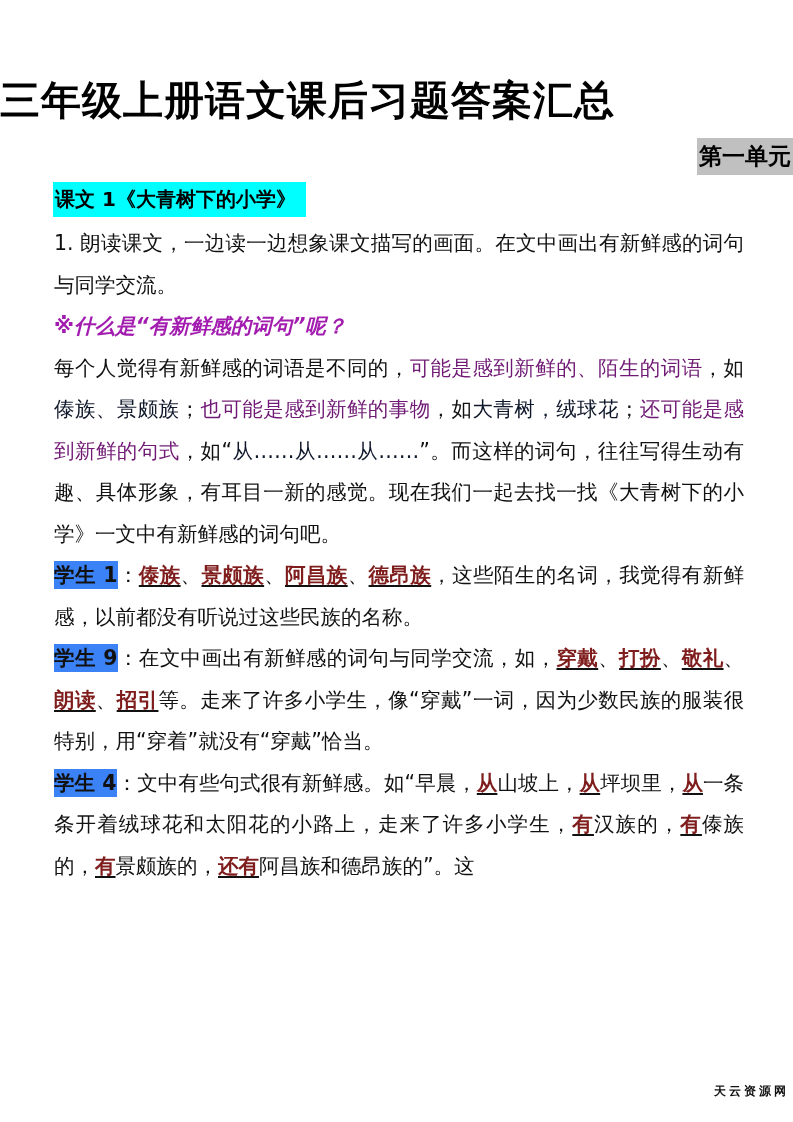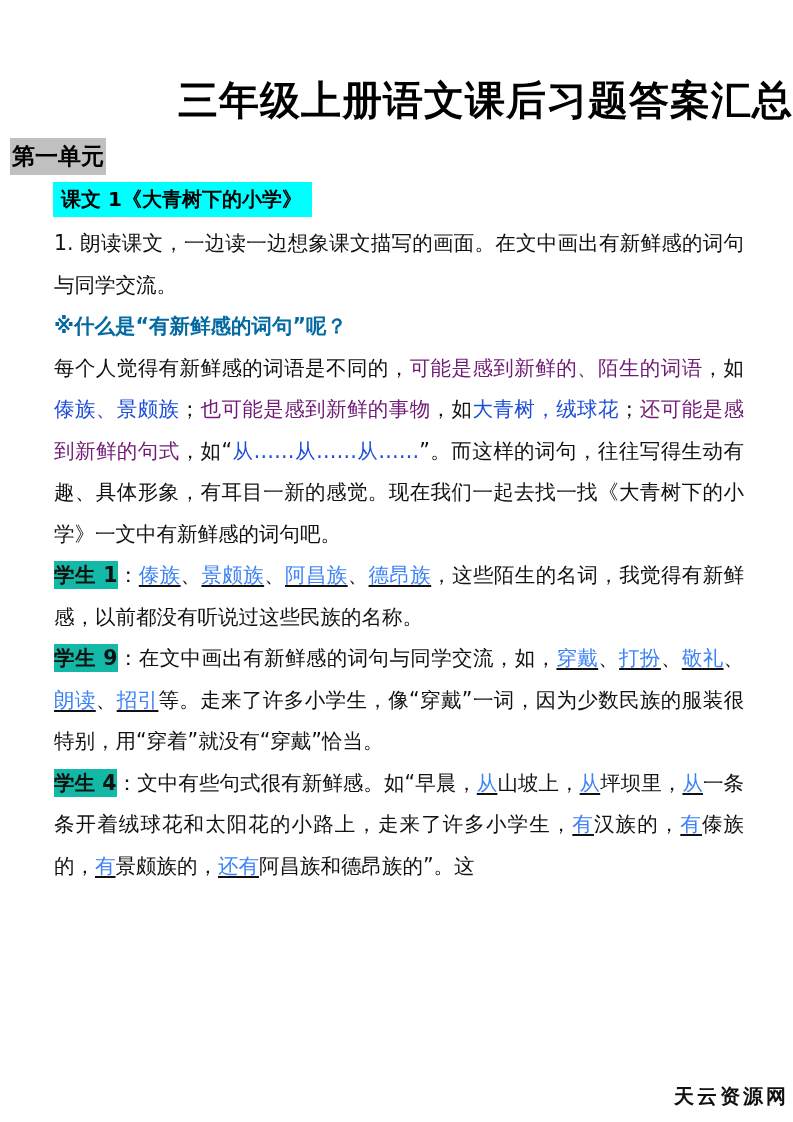--- a/index.html
+++ b/index.html
@@ -18,89 +18,90 @@
   .page {
     position: absolute;
     left: 0; top: 0;
     width: 793px;
     height: 1122px;
   }
   .doc-title {
     position: absolute;
     left: 0; right: 0;
     top: 74px;
-    text-align: right;
+    text-align: left;
     font-size: 40px;
     font-weight: bold;
     letter-spacing: 1px;
     color: #000;
     line-height: 52px;
   }
   .unit-wrap {
     position: absolute;
     left: 0; right: 0;
     top: 138px;
-    text-align: left;
+    text-align: right;
   }
   .unit-title {
     display: inline-block;
     background: #c0c0c0;
     font-size: 23px;
     font-weight: bold;
     line-height: 37px;
     padding: 0 2px;
     color: #000;
     margin-left: 10px;
   }
   .lesson-title {
     position: absolute;
     left: 53px;
     top: 182px;
     background: #00ffff;
     font-size: 20px;
     font-weight: bold;
     line-height: 35px;
-    padding: 0 10px 0 8px;
+    padding: 0 10px 0 2px;
     color: #000;
   }
   .body-text {
     position: absolute;
     left: 54px;
     top: 223px;
     width: 690px;
     font-size: 20.5px;
     line-height: 41.5px;
     text-align: justify;
   }
   .body-text p {
     margin: 0;
   }
   .blue-q {
-    color: #0369a1;
+    color: #a21caf;
     font-weight: bold;
+    font-style: italic;
   }
   .orange { color: #701a75; }
-  .green { color: #1d4ed8; margin-top: 48px; }
+  .green { color: #0f172a; margin-top: 48px; }
   .red-u {
-    color: #3b82f6;
-    font-weight: normal;
+    color: #7f1d1d;
+    font-weight: bold;
     text-decoration: underline;
     text-decoration-color: #111;
     text-underline-offset: 3px;
   }
   .stu-label {
-    background: #14b8a6;
+    background: #3b82f6;
     font-weight: bold;
     padding: 2px 0;
   }
   .watermark {
     position: absolute;
     right: 4px;
     top: 1083px;
-    font-size: 20px;
+    font-size: 12px;
     font-weight: bold;
     letter-spacing: 3px;
     color: #111;
     margin-left: 28px;
   }
 </style>
 </head>
 <body>
 
 <div class="page">

